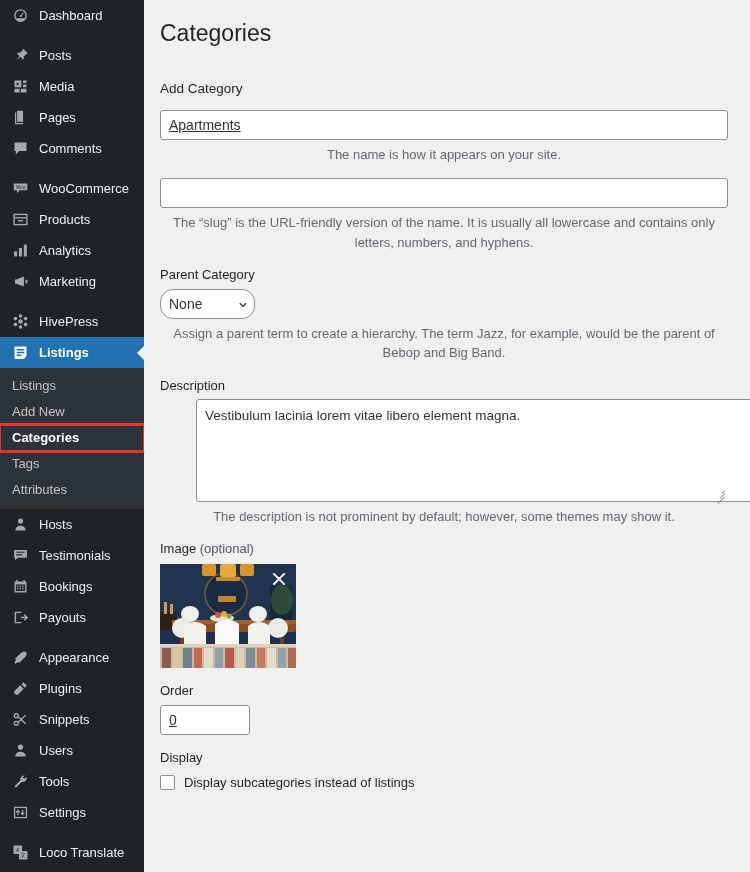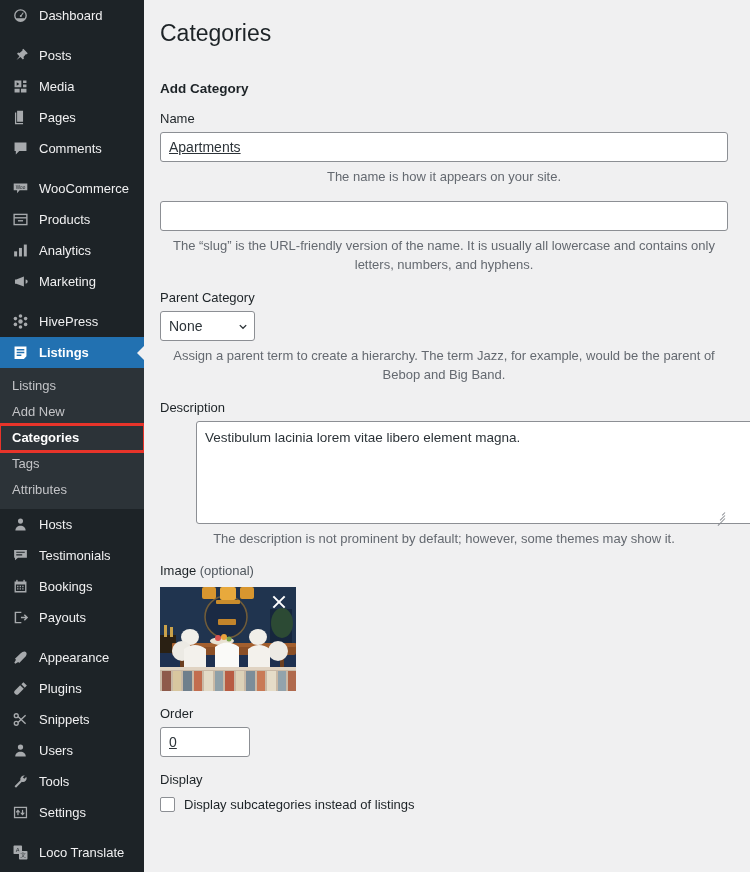--- a/index.html
+++ b/index.html
@@ -102,21 +102,21 @@
     font-size: 23px;
     font-weight: 400;
     color: #1d2327;
     margin: 10px 0 0 0;
     padding: 9px 0 4px 0;
     line-height: 1.3;
   }
 
   h2.section-title {
     font-size: 13.5px;
-    font-weight: bold;
+    font-weight: normal;
     color: #1d2327;
     margin: 28px 0 0 0;
     padding: 0;
   }
 
   .field { margin-top: 14px; }
   .field-label {
     display: block;
     font-size: 13px;
     color: #1d2327;
@@ -178,21 +178,21 @@
   .ta-handle i:nth-child(3){ bottom: 8px; width: 4px; }
 
   select.wp-select {
     width: 95px;
     height: 30px;
     padding: 0 24px 0 8px;
     font-size: 14px;
     font-family: "Liberation Sans", sans-serif;
     color: #2c3338;
     border: 1px solid #8c8f94;
-    border-radius: 3px;
+    border-radius: 13px;
     background: #fff;
     -webkit-appearance: none;
     appearance: none;
     outline: none;
   }
   .select-wrap { position: relative; display: inline-block; }
   .select-wrap .chev {
     position: absolute;
     right: 8px; top: 50%;
     margin-top: -3px;
@@ -518,21 +518,20 @@
 
   </nav>
 
   <main id="content">
 
     <h1 class="page-title">Categories</h1>
 
     <h2 class="section-title">Add Category</h2>
 
     <div class="field">
-      <label class="field-label">Name</label>
       <input class="text-input" type="text" value="Apartments" style="">
       <p class="help">The name is how it appears on your site.</p>
     </div>
 
     <div class="field">
       <input class="text-input" type="text" value="" style="">
       <p class="help">The “slug” is the URL-friendly version of the name. It is usually all lowercase and contains only letters, numbers, and hyphens.</p>
     </div>
 
     <div class="field">

